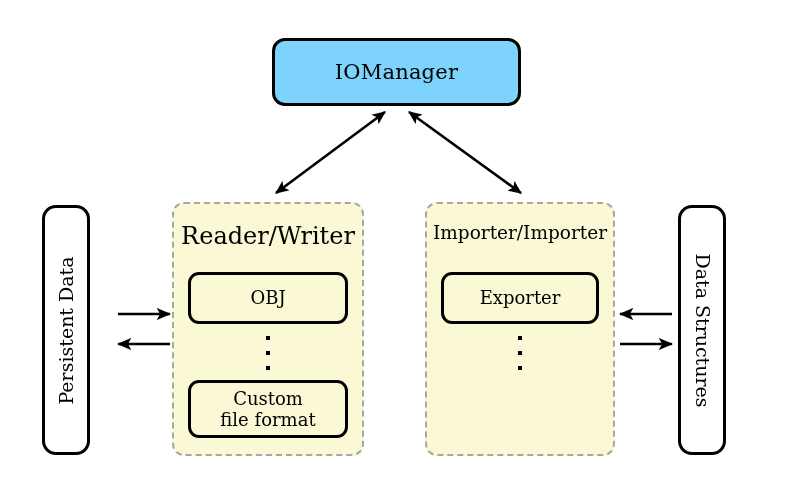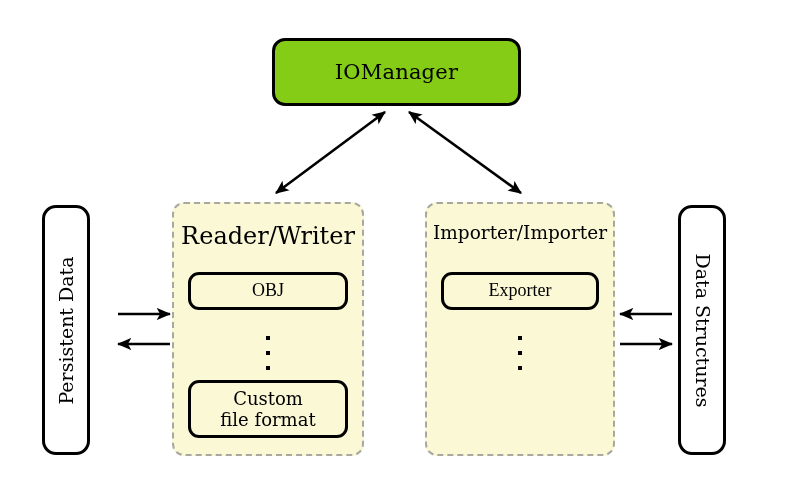--- a/index.html
+++ b/index.html
@@ -16,21 +16,21 @@
     font-family: "DejaVu Serif", "Liberation Serif", serif;
     color: #000000;
   }
 
   
   .hard-box {
     position: absolute;
     box-sizing: border-box;
     border: 3px solid #000000;
     border-radius: 12px;
-    background: #84cc16;
+    background: #7dd3fc;
     display: flex;
     align-items: center;
     justify-content: center;
     text-align: center;
   }
 
   #iomanager-box {
     left: 272px;
     top: 38px;
     width: 249px;
@@ -101,21 +101,21 @@
     background: #fbf8d6;
     display: flex;
     align-items: center;
     justify-content: center;
     text-align: center;
     font-size: 18px;
     line-height: 1.18;
     left: 14px;
     right: 14px;
   }
-  .inner-box.one-line { height: 38px; font-family: Liberation Serif, serif; }
+  .inner-box.one-line { height: 52px; }
   .inner-box.two-line { height: 58px; }
 
   .slot-top    { top: 68px; }
   .slot-bottom { top: 176px; }
 
   
   .vdots {
     position: absolute;
     left: 0;
     right: 0;

